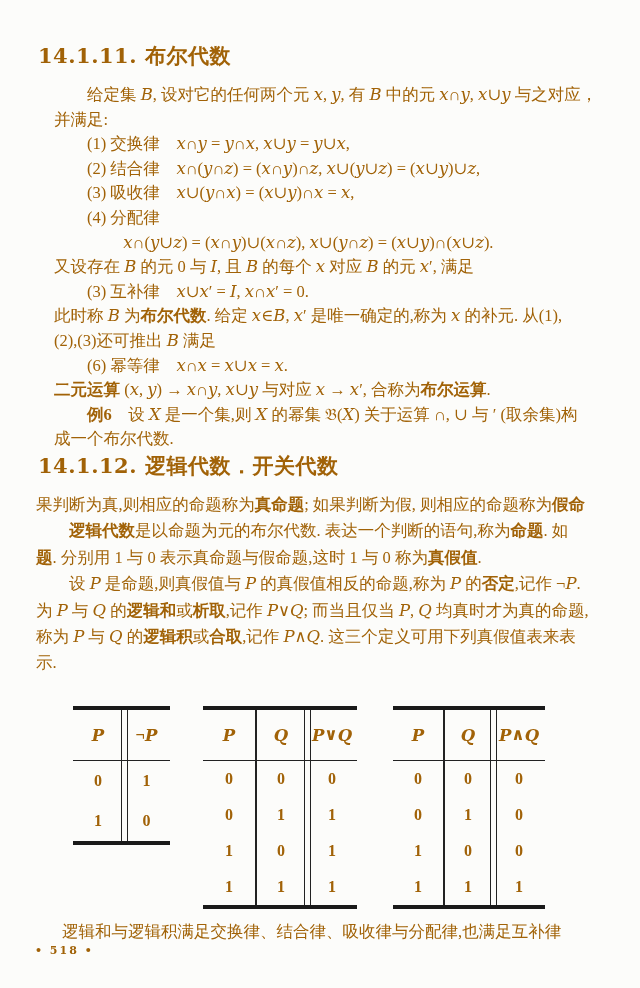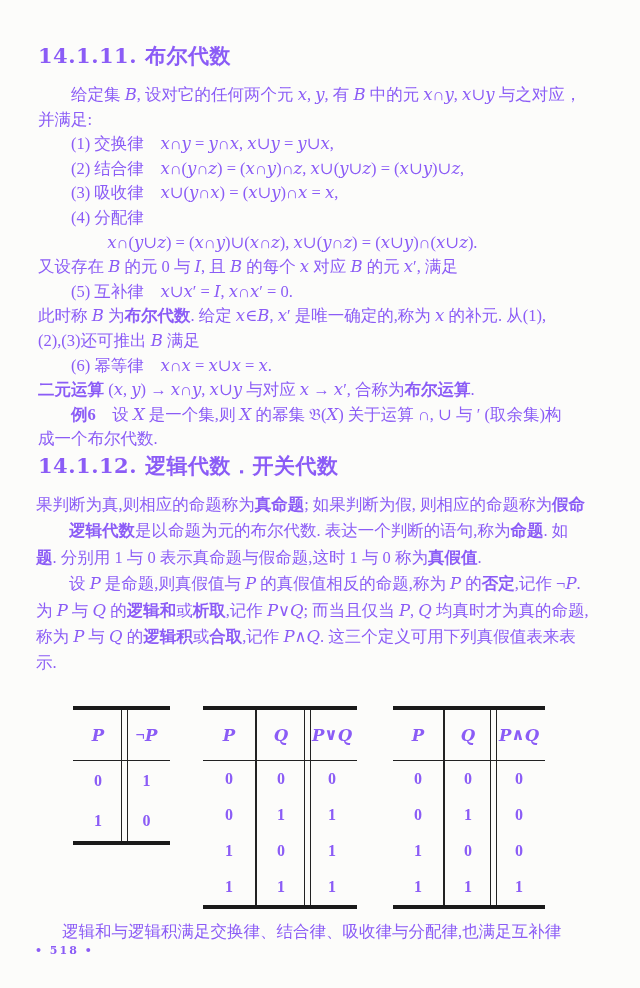--- a/index.html
+++ b/index.html
@@ -1,34 +1,34 @@
 <!DOCTYPE html>
 <html><head>
 <meta charset="utf-8">
 <style>
   html,body{margin:0;padding:0;background:#d9d9d9;}
   .page{
     position:relative;
     width:640px;height:988px;
     background:#fcfcfa;
-    color:#8b5cf6;
+    color:#a16207;
     font-family:"Liberation Serif","DejaVu Serif",serif;
     overflow:hidden;
   }
   .sec-title{
     position:absolute;left:38px;
     font-size:21px;font-weight:bold;
     letter-spacing:0.5px;
     white-space:nowrap;
   }
   .sec-title .num{font-family:"DejaVu Serif",serif;margin-right:8px;}
   #sec1{top:42px;}
   #sec2{top:452px;}
   .para{position:absolute;white-space:nowrap;}
-  #body1{left:38px;top:83px;width:580px;font-size:16.5px;line-height:24.6px;}
+  #body1{left:54px;top:83px;width:580px;font-size:16.5px;line-height:24.6px;}
   #body2{left:36px;top:492px;width:584px;font-size:16.5px;line-height:26.4px;}
   .line{white-space:nowrap;}
   .ind{text-indent:2em;}
   .ind4{text-indent:4.2em;}
   .b{font-weight:bold;}
   .i{font-style:italic;font-family:"DejaVu Serif",serif;}
   
   .tables{position:absolute;left:73px;top:706px;display:flex;align-items:flex-start;}
   .ttable{
     position:relative;
@@ -76,21 +76,21 @@
 
   <div class="para" id="body1">
     <div class="line ind"><span>给定集 </span><span class="i">B</span><span>, 设对它的任何两个元 </span><span class="i">x</span><span>, </span><span class="i">y</span><span>, 有 </span><span class="i">B</span><span> 中的元 </span><span class="i">x</span><span>∩</span><span class="i">y</span><span>, </span><span class="i">x</span><span>∪</span><span class="i">y</span><span> 与之对应，</span></div>
     <div class="line"><span>并满足:</span></div>
     <div class="line ind"><span>(1) 交换律　</span><span class="i">x</span><span>∩</span><span class="i">y</span><span> = </span><span class="i">y</span><span>∩</span><span class="i">x</span><span>, </span><span class="i">x</span><span>∪</span><span class="i">y</span><span> = </span><span class="i">y</span><span>∪</span><span class="i">x</span><span>,</span></div>
     <div class="line ind"><span>(2) 结合律　</span><span class="i">x</span><span>∩(</span><span class="i">y</span><span>∩</span><span class="i">z</span><span>) = (</span><span class="i">x</span><span>∩</span><span class="i">y</span><span>)∩</span><span class="i">z</span><span>, </span><span class="i">x</span><span>∪(</span><span class="i">y</span><span>∪</span><span class="i">z</span><span>) = (</span><span class="i">x</span><span>∪</span><span class="i">y</span><span>)∪</span><span class="i">z</span><span>,</span></div>
     <div class="line ind"><span>(3) 吸收律　</span><span class="i">x</span><span>∪(</span><span class="i">y</span><span>∩</span><span class="i">x</span><span>) = (</span><span class="i">x</span><span>∪</span><span class="i">y</span><span>)∩</span><span class="i">x</span><span> = </span><span class="i">x</span><span>,</span></div>
     <div class="line ind"><span>(4) 分配律</span></div>
     <div class="line ind4"><span class="i">x</span><span>∩(</span><span class="i">y</span><span>∪</span><span class="i">z</span><span>) = (</span><span class="i">x</span><span>∩</span><span class="i">y</span><span>)∪(</span><span class="i">x</span><span>∩</span><span class="i">z</span><span>), </span><span class="i">x</span><span>∪(</span><span class="i">y</span><span>∩</span><span class="i">z</span><span>) = (</span><span class="i">x</span><span>∪</span><span class="i">y</span><span>)∩(</span><span class="i">x</span><span>∪</span><span class="i">z</span><span>).</span></div>
     <div class="line"><span>又设存在 </span><span class="i">B</span><span> 的元 0 与 </span><span class="i">I</span><span>, 且 </span><span class="i">B</span><span> 的每个 </span><span class="i">x</span><span> 对应 </span><span class="i">B</span><span> 的元 </span><span class="i">x</span><span>′, 满足</span></div>
-    <div class="line ind"><span>(5) 互补律　</span><span class="i">x</span><span>∪</span><span class="i">x</span><span>′ = </span><span class="i">I</span><span>, </span><span class="i">x</span><span>∩</span><span class="i">x</span><span>′ = 0.</span></div>
+    <div class="line ind"><span>(3) 互补律　</span><span class="i">x</span><span>∪</span><span class="i">x</span><span>′ = </span><span class="i">I</span><span>, </span><span class="i">x</span><span>∩</span><span class="i">x</span><span>′ = 0.</span></div>
     <div class="line"><span>此时称 </span><span class="i">B</span><span> 为</span><span class="b">布尔代数</span><span>. 给定 </span><span class="i">x</span><span>∈</span><span class="i">B</span><span>, </span><span class="i">x</span><span>′ 是唯一确定的,称为 </span><span class="i">x</span><span> 的补元. 从(1),</span></div>
     <div class="line"><span>(2),(3)还可推出 </span><span class="i">B</span><span> 满足</span></div>
     <div class="line ind"><span>(6) 幂等律　</span><span class="i">x</span><span>∩</span><span class="i">x</span><span> = </span><span class="i">x</span><span>∪</span><span class="i">x</span><span> = </span><span class="i">x</span><span>.</span></div>
     <div class="line"><span class="b">二元运算</span><span> (</span><span class="i">x</span><span>, </span><span class="i">y</span><span>) → </span><span class="i">x</span><span>∩</span><span class="i">y</span><span>, </span><span class="i">x</span><span>∪</span><span class="i">y</span><span> 与对应 </span><span class="i">x</span><span> → </span><span class="i">x</span><span>′, 合称为</span><span class="b">布尔运算</span><span>.</span></div>
     <div class="line ind"><span class="b">例6</span><span>　设 </span><span class="i">X</span><span> 是一个集,则 </span><span class="i">X</span><span> 的幂集 𝔅(</span><span class="i">X</span><span>) 关于运算 ∩, ∪ 与 ′ (取余集)构</span></div>
     <div class="line"><span>成一个布尔代数.</span></div>
   </div>
 
   <div class="sec-title" id="sec2">
     <span class="num">14.1.12.</span><span>逻辑代数．开关代数</span>

